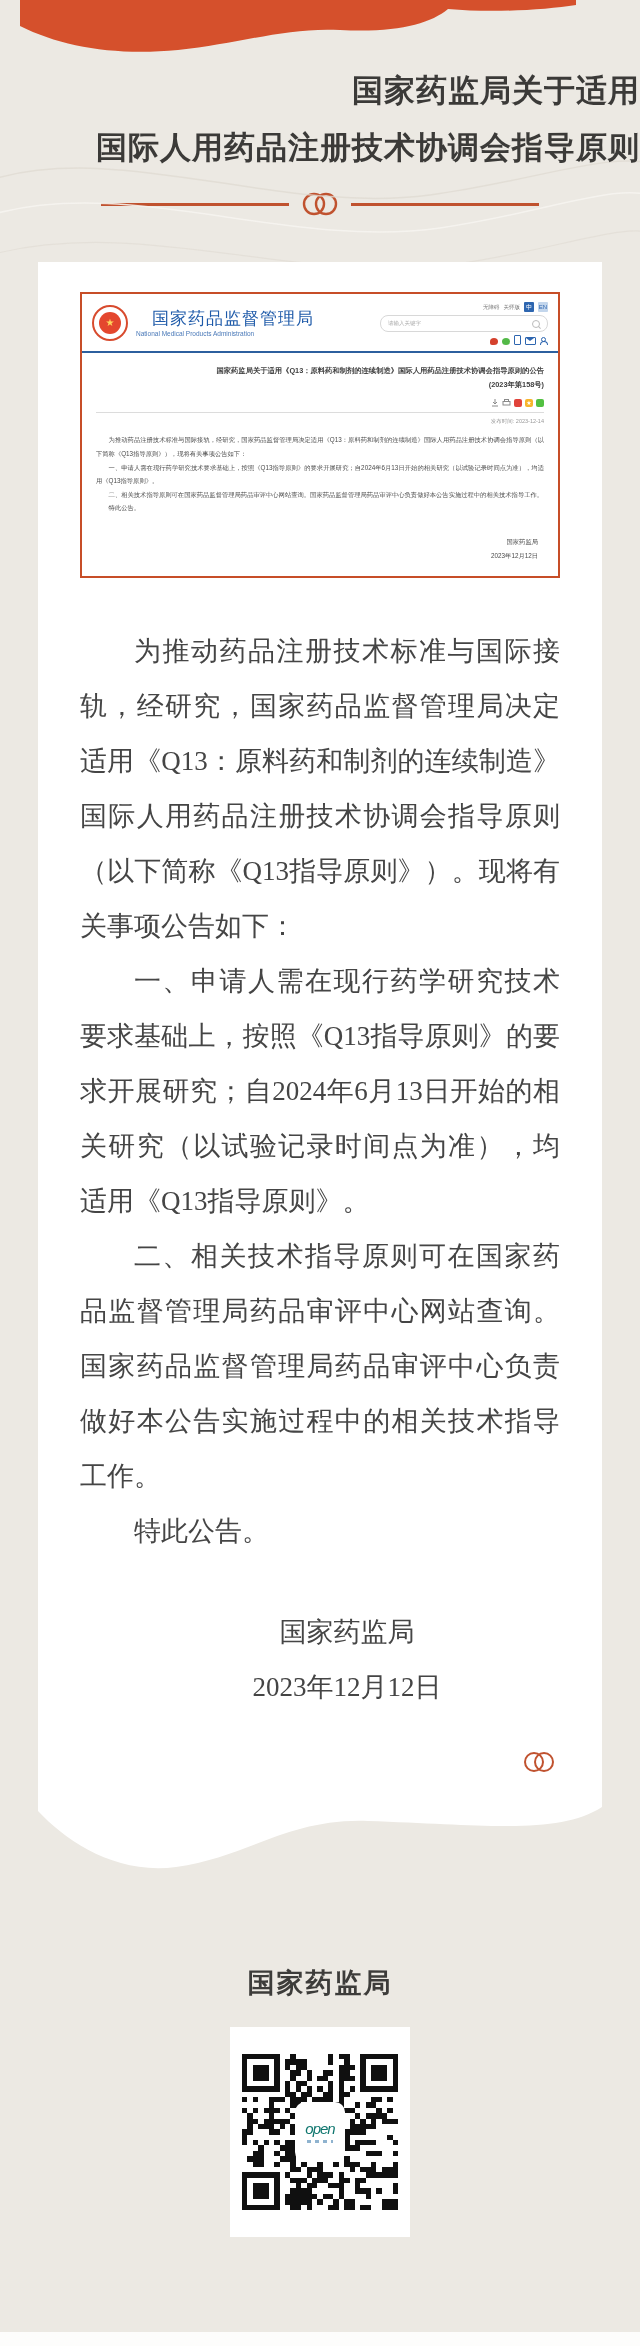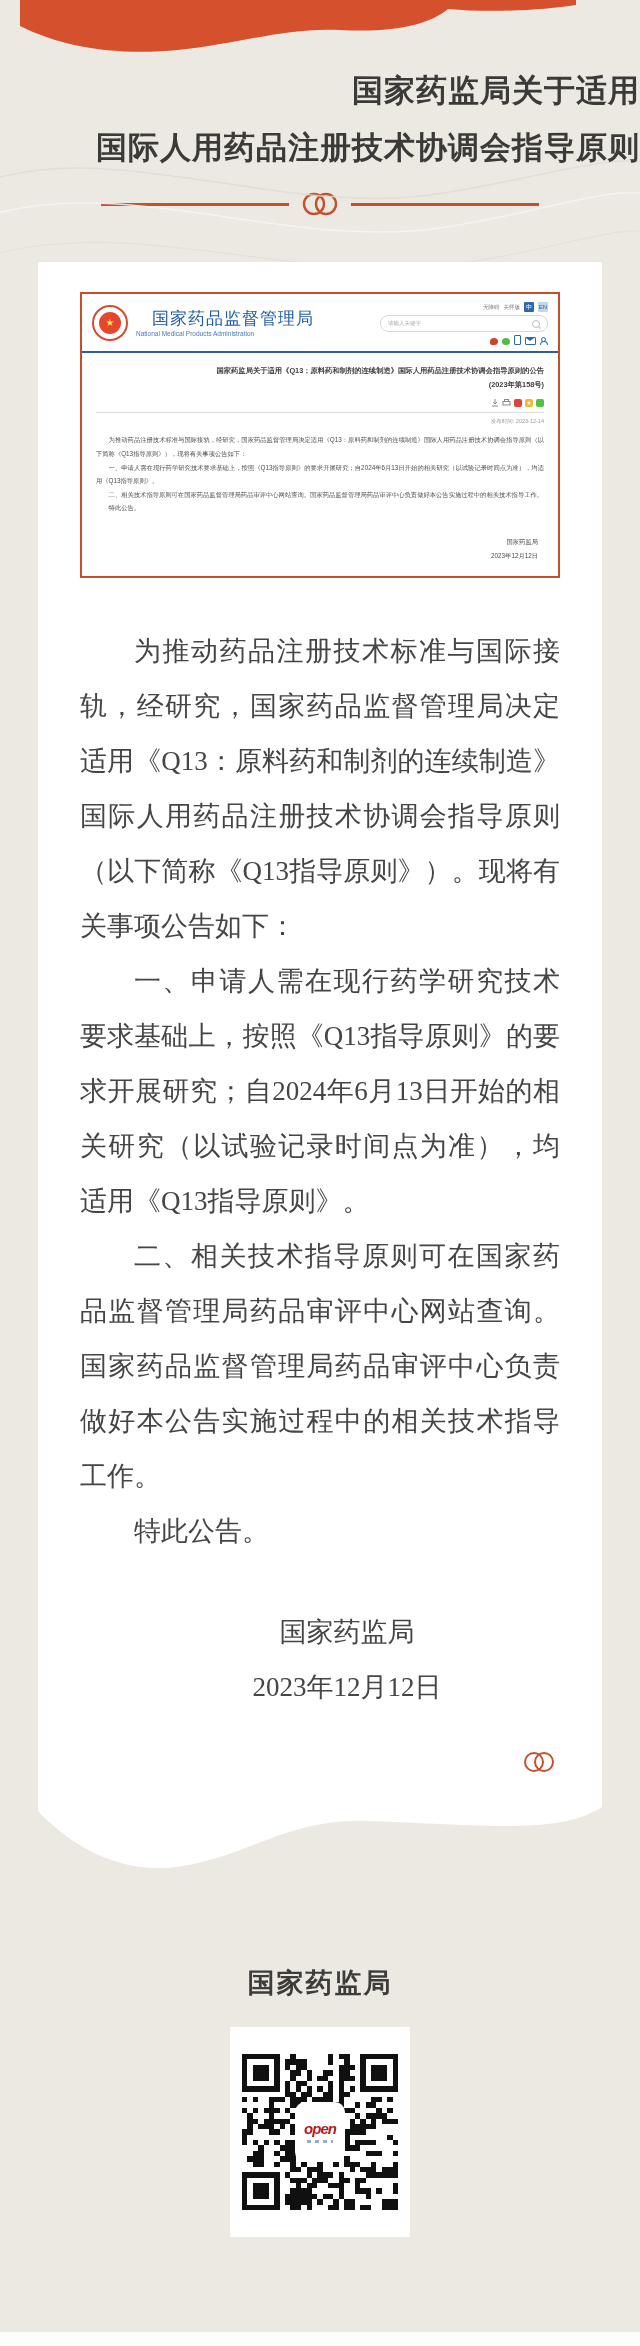--- a/index.html
+++ b/index.html
@@ -74,21 +74,21 @@
   
   .footer{text-align:center;}
   .company{margin:86px 0 0;font-size:27px;font-weight:bold;color:#3D3C3A;letter-spacing:2px;}
   .qr-panel{width:180px;height:210px;margin:26px auto 0;background:#fff;
           display:flex;align-items:center;justify-content:center;}
   .qr-box{position:relative;width:156px;height:156px;}
   .qr-box svg{width:156px;height:156px;display:block;}
   .qr-logo{position:absolute;left:50%;top:50%;transform:translate(-50%,-50%);width:50px;height:60px;
           background:#fff;border-radius:10px;display:flex;flex-direction:column;align-items:center;
           justify-content:center;gap:3px;}
-  .qr-logo-text{color:#b91c1c;font-size:15px;font-weight:bold;font-style:italic;letter-spacing:-1px;}
+  .qr-logo-text{color:#0f766e;font-size:15px;font-weight:normal;font-style:italic;letter-spacing:-1px;}
   .qr-logo-marks{width:26px;height:3px;background:repeating-linear-gradient(90deg,#8FB3CF 0 4px,transparent 4px 8px);}
   .bottom-strip{position:absolute;left:0;bottom:0;width:100%;height:14px;background:#FDFDFC;}
 </style>
 </head>
 <body>
 
 <div class="page">
 
   <svg class="top-blob" viewBox="0 0 640 60" preserveAspectRatio="none">
     <path d="M20 0 H576 V5 C544 10 492 13 448 9 C430 24 396 33 340 30 C286 27 238 44 178 50 C116 56 62 47 20 26 Z" fill="#D5502C"></path>

